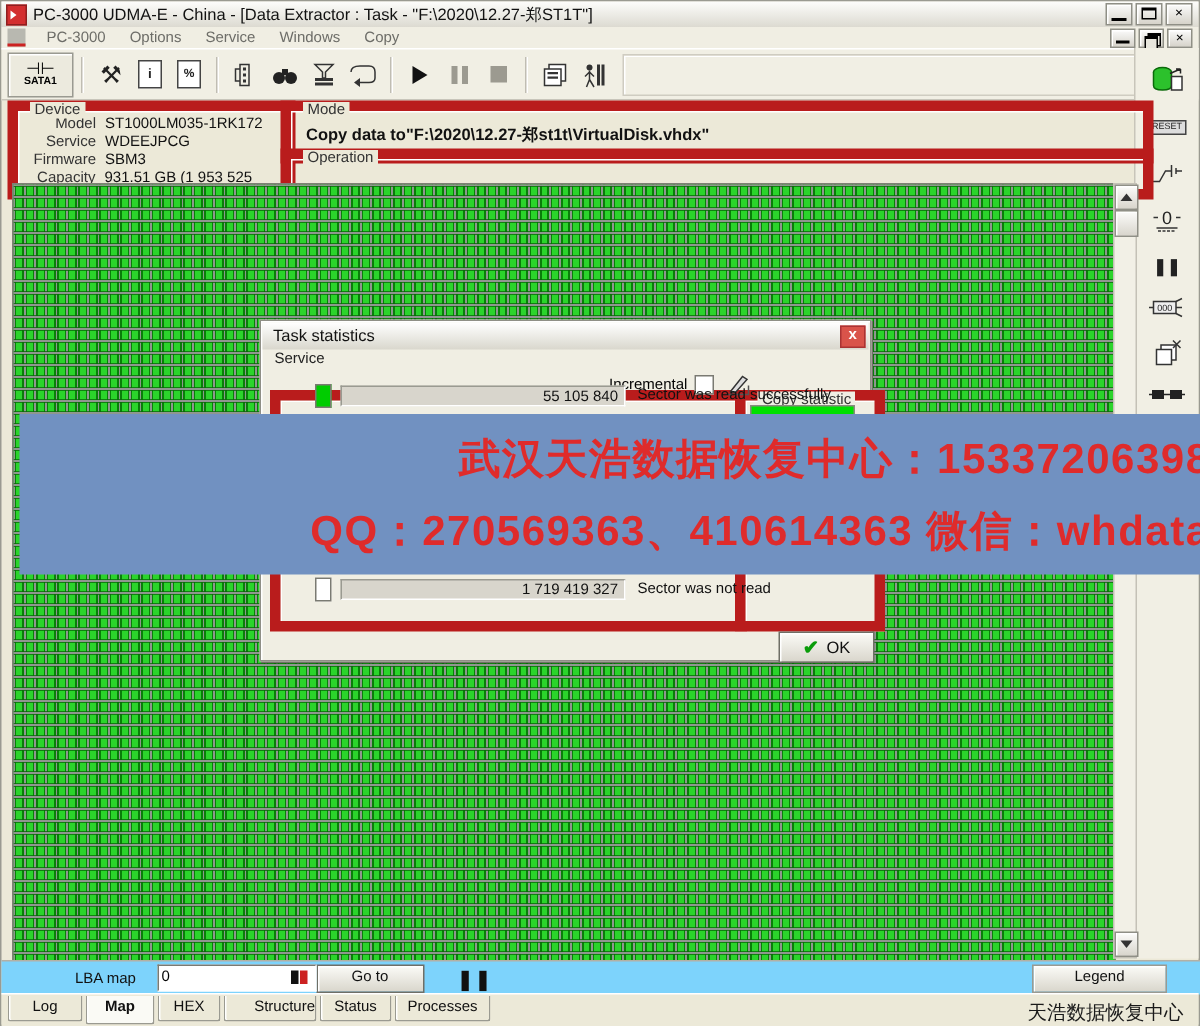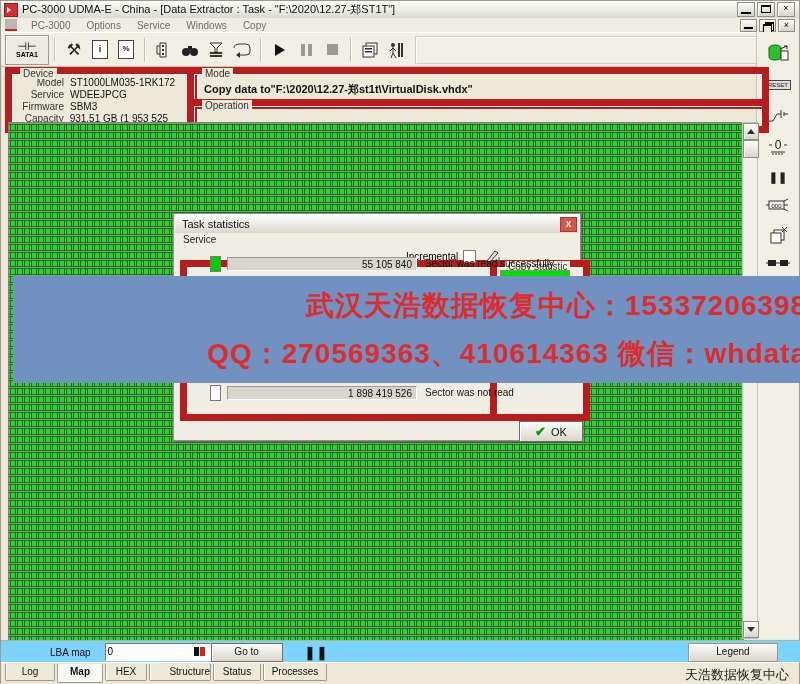--- a/index.html
+++ b/index.html
@@ -372,21 +372,21 @@
     </div>
 
     <div class="statrow" style="left:8px;top:42px;">
       <span class="swatch" style="background:#00cc00;"></span>
       <span class="numbox">55 105 840</span>
       <span class="statlbl">Sector was read successfully</span>
     </div>
 
     <div class="statrow" style="left:8px;top:171px;">
       <span class="swatch" style="background:#ffffff;"></span>
-      <span class="numbox">1 898 419 526</span>
+      <span class="numbox">1 719 419 327</span>
       <span class="statlbl">Sector was not read</span>
     </div>
 
     <div class="okbtn">
       <span class="okcheck">✔</span>
       <span>OK</span>
     </div>
   </div>
 
   <div class="band">

